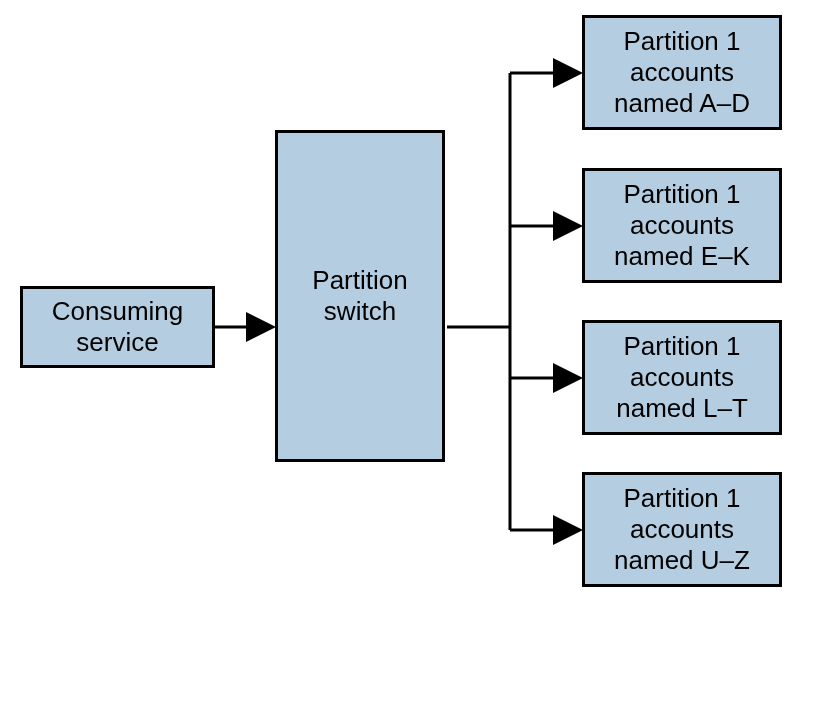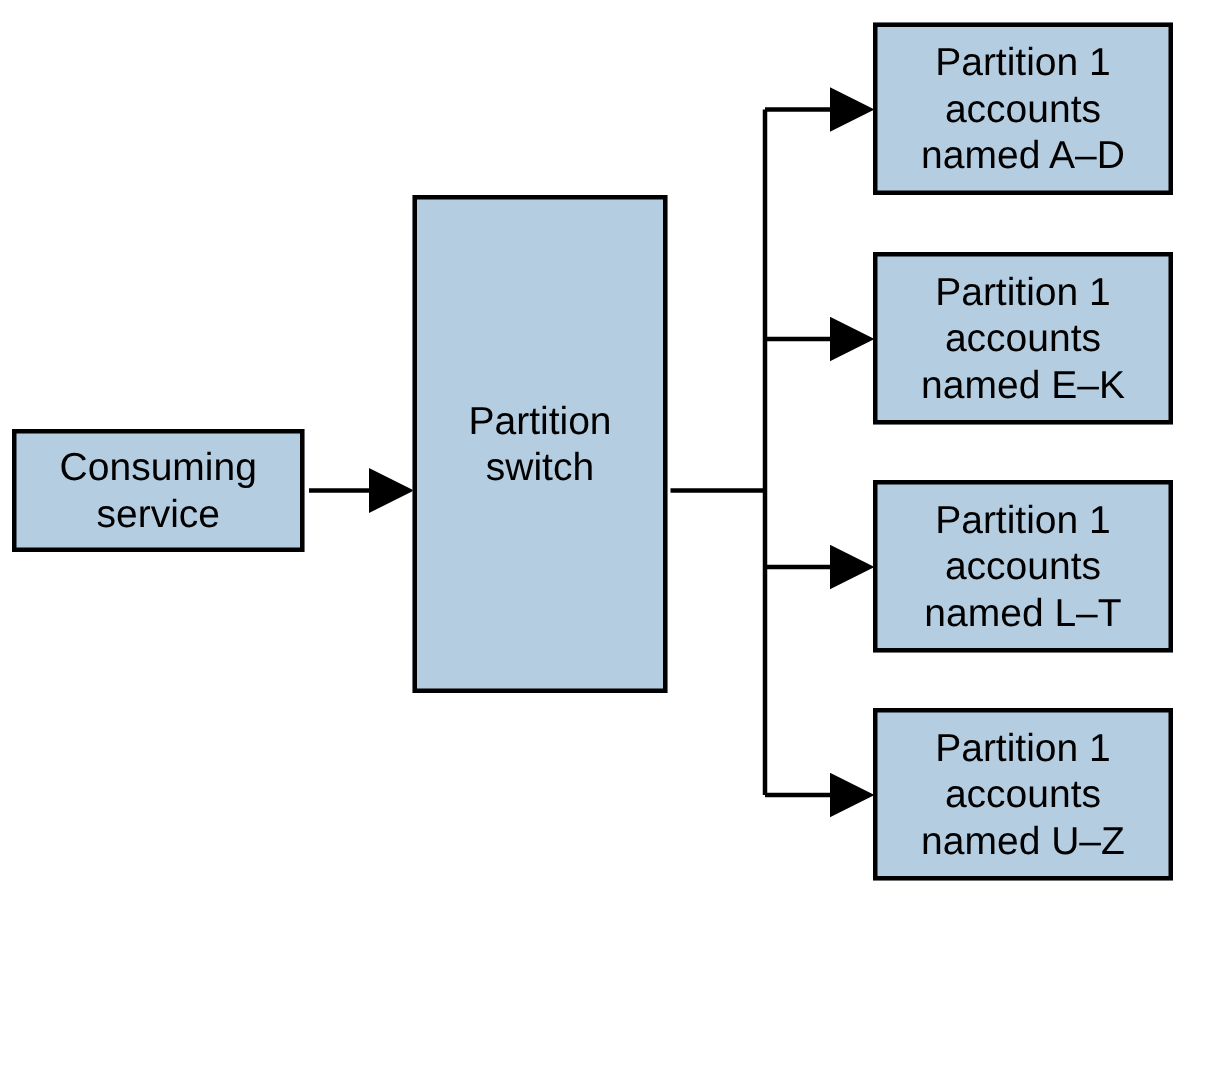--- a/index.html
+++ b/index.html
@@ -19,21 +19,21 @@
       border: 3px solid #000;
       display: flex;
       align-items: center;
       justify-content: center;
       text-align: center;
       font-size: 26px;
       line-height: 1.2;
       box-sizing: border-box;
     }
     .consuming-service {
-      left: 8px;
+      left: 20px;
       top: 286px;
       width: 195px;
       height: 82px;
     }
     .partition-switch {
       left: 275px;
       top: 130px;
       width: 170px;
       height: 332px;
     }

